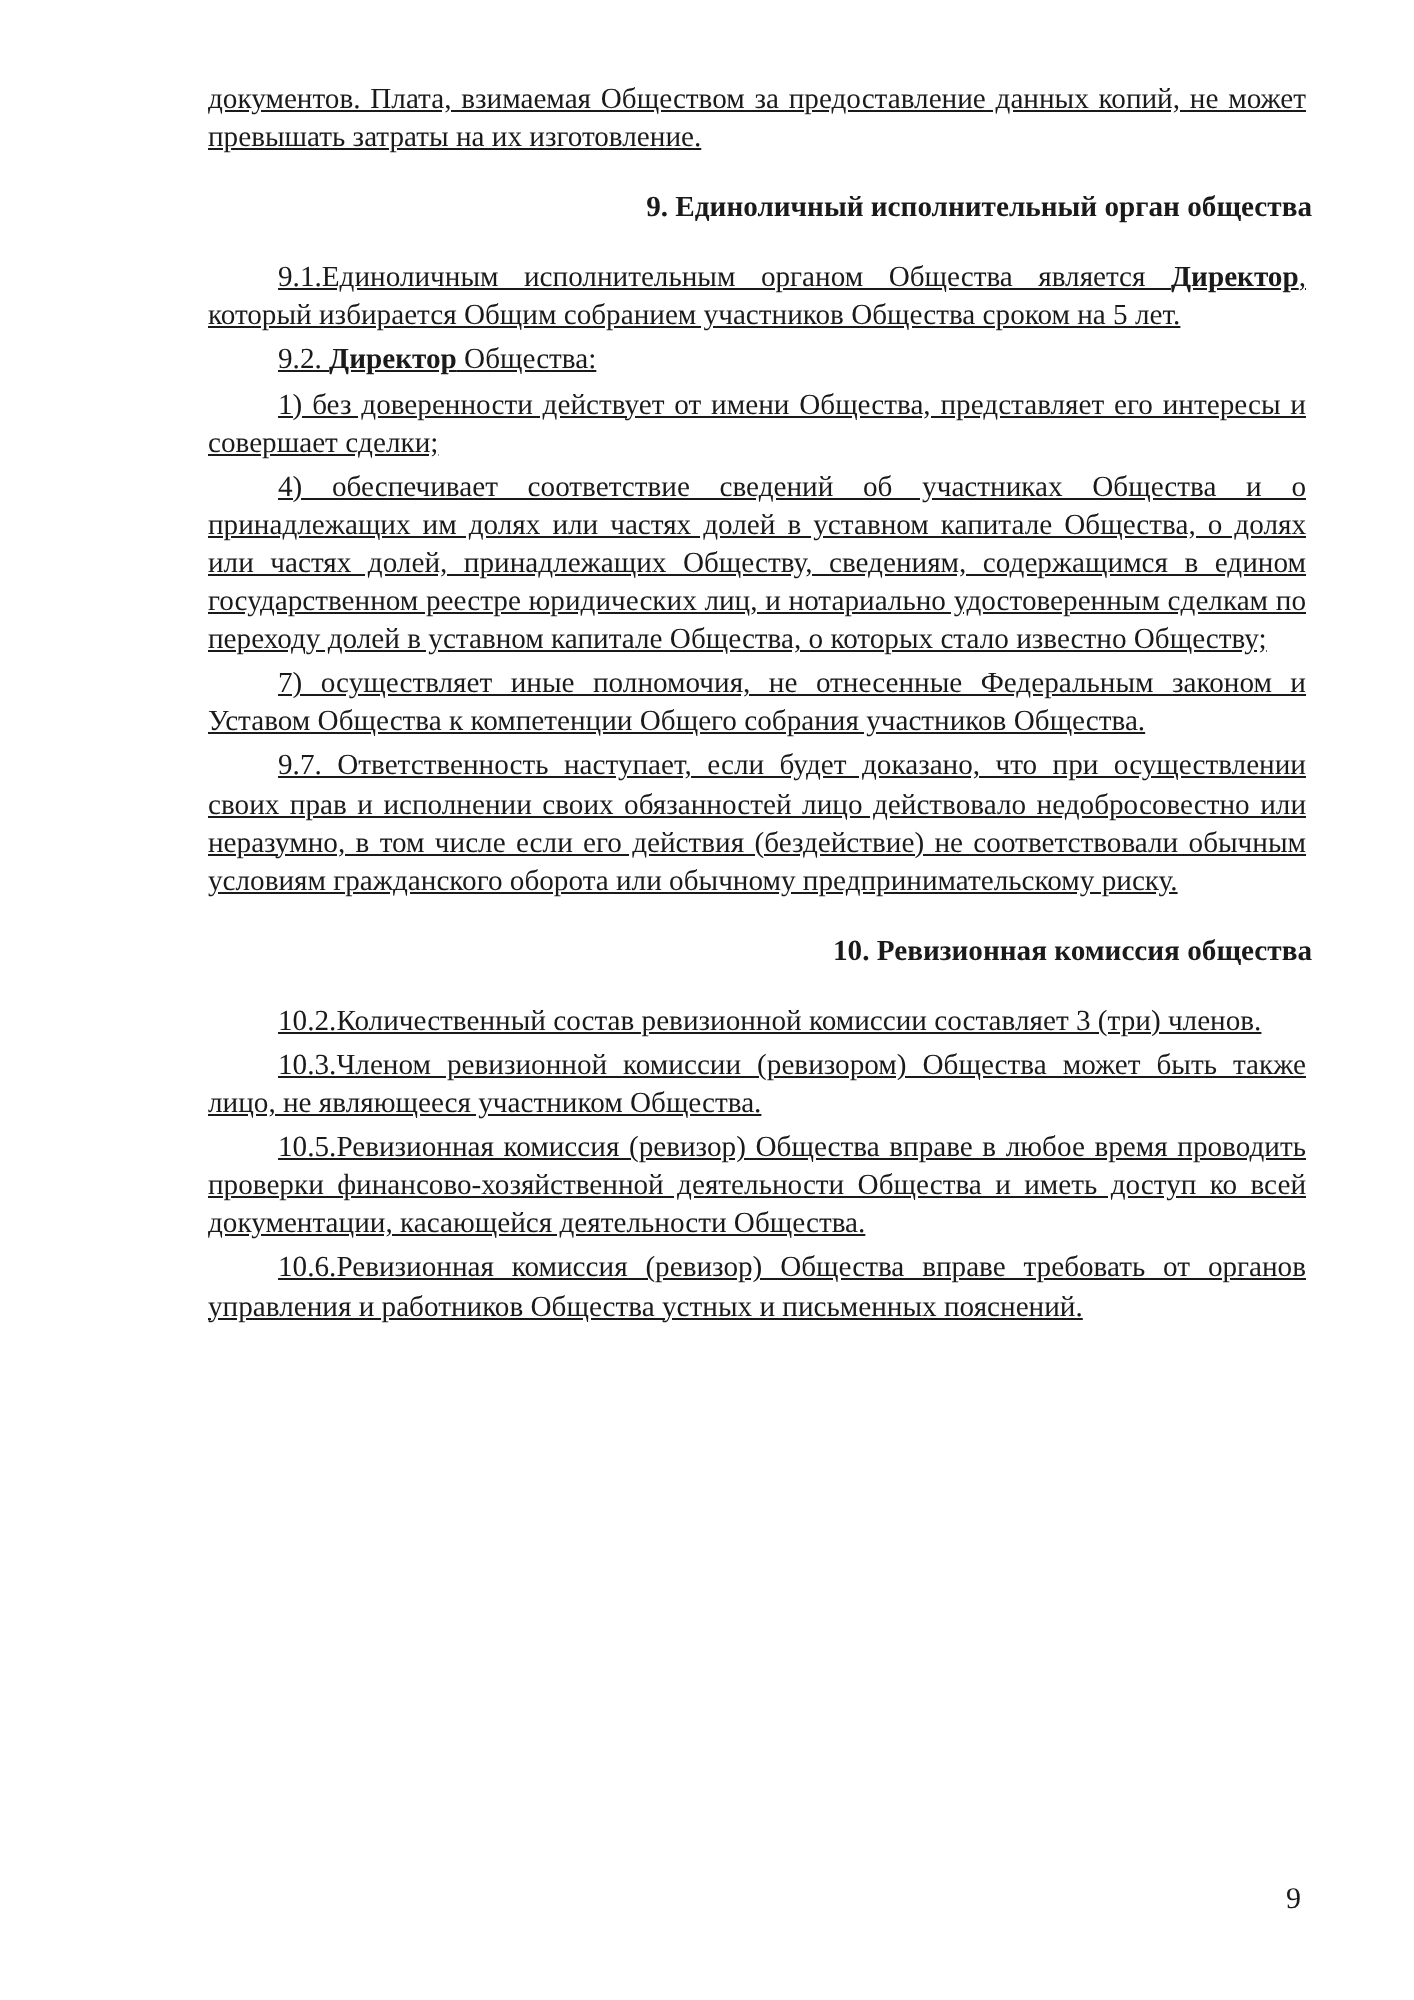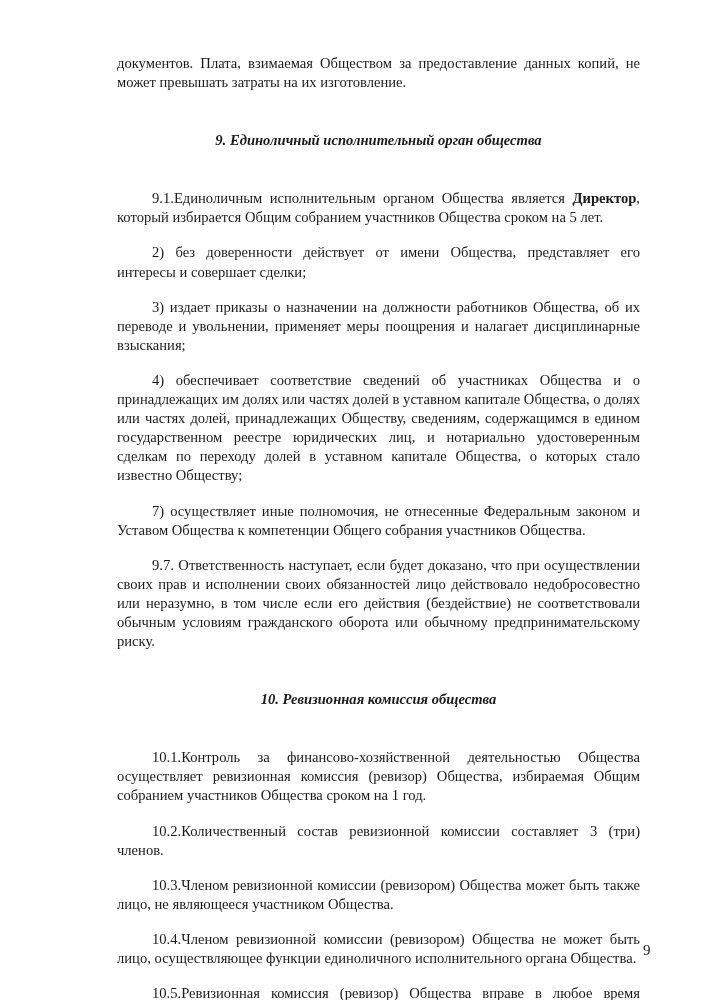--- a/index.html
+++ b/index.html
@@ -17,33 +17,33 @@
     }
     .page {
       position: absolute;
       left: 101px;
       top: 38px;
       width: 555px;
       font-size: 14.6px;
       line-height: 19.1px;
     }
     .p {
-      margin: 16px;
+      margin: 3px;
       text-align: justify;
       text-indent: 35px;
+      text-decoration: underline;
     }
     .p.noindent {
       text-indent: 0;
     }
     .heading {
-      margin: 10px;
-      text-align: center;
+      margin: 0;
+      text-align: right;
       font-weight: bold;
       text-indent: 0;
-      font-style: italic;
     }
     .gap-before-heading { height: 13px; }
     .gap-after-heading { height: 13px; }
     b { font-weight: bold; }
     .page-number {
       position: absolute;
       left: 643px;
       top: 941px;
       font-size: 15px;
       line-height: 18px;
@@ -55,34 +55,32 @@
 <div class="page">
 
   <p class="p noindent">документов. Плата, взимаемая Обществом за предоставление данных копий, не может превышать затраты на их изготовление.</p>
 
   <div class="gap-before-heading"></div>
   <p class="heading">9. Единоличный исполнительный орган общества</p>
   <div class="gap-after-heading"></div>
 
   <p class="p"><span>9.1.Единоличным исполнительным органом Общества является </span><b>Директор</b><span>, который избирается Общим собранием участников Общества сроком на 5 лет.</span></p>
 
+  <p class="p"><span>9.2. </span><b>Директор</b><span> Общества:</span></p>
 
-  <p class="p">2) без доверенности действует от имени Общества, представляет его интересы и совершает сделки;</p>
-  <p class="p">3) издает приказы о назначении на должности работников Общества, об их переводе и увольнении, применяет меры поощрения и налагает дисциплинарные взыскания;</p>
+  <p class="p">1) без доверенности действует от имени Общества, представляет его интересы и совершает сделки;</p>
   <p class="p">4) обеспечивает соответствие сведений об участниках Общества и о принадлежащих им долях или частях долей в уставном капитале Общества, о долях или частях долей, принадлежащих Обществу, сведениям, содержащимся в едином государственном реестре юридических лиц, и нотариально удостоверенным сделкам по переходу долей в уставном капитале Общества, о которых стало известно Обществу;</p>
   <p class="p">7) осуществляет иные полномочия, не отнесенные Федеральным законом и Уставом Общества к компетенции Общего собрания участников Общества.</p>
 
   <p class="p">9.7. Ответственность наступает, если будет доказано, что при осуществлении своих прав и исполнении своих обязанностей лицо действовало недобросовестно или неразумно, в том числе если его действия (бездействие) не соответствовали обычным условиям гражданского оборота или обычному предпринимательскому риску.</p>
 
   <div class="gap-before-heading"></div>
   <p class="heading">10. Ревизионная комиссия общества</p>
   <div class="gap-after-heading"></div>
 
-  <p class="p">10.1.Контроль за финансово-хозяйственной деятельностью Общества осуществляет ревизионная комиссия (ревизор) Общества, избираемая Общим собранием участников Общества сроком на 1 год.</p>
   <p class="p">10.2.Количественный состав ревизионной комиссии составляет 3 (три) членов.</p>
   <p class="p">10.3.Членом ревизионной комиссии (ревизором) Общества может быть также лицо, не являющееся участником Общества.</p>
-  <p class="p">10.4.Членом ревизионной комиссии (ревизором) Общества не может быть лицо, осуществляющее функции единоличного исполнительного органа Общества.</p>
   <p class="p">10.5.Ревизионная комиссия (ревизор) Общества вправе в любое время проводить проверки финансово-хозяйственной деятельности Общества и иметь доступ ко всей документации, касающейся деятельности Общества.</p>
   <p class="p">10.6.Ревизионная комиссия (ревизор) Общества вправе требовать от органов управления и работников Общества устных и письменных пояснений.</p>
 
 </div>
 
 <div class="page-number">9</div>
 
 </body></html>

